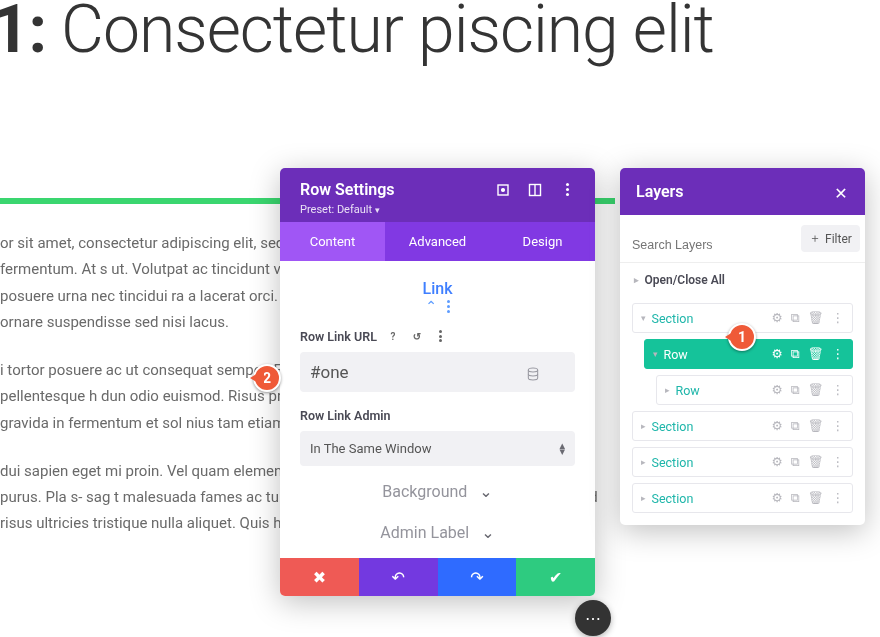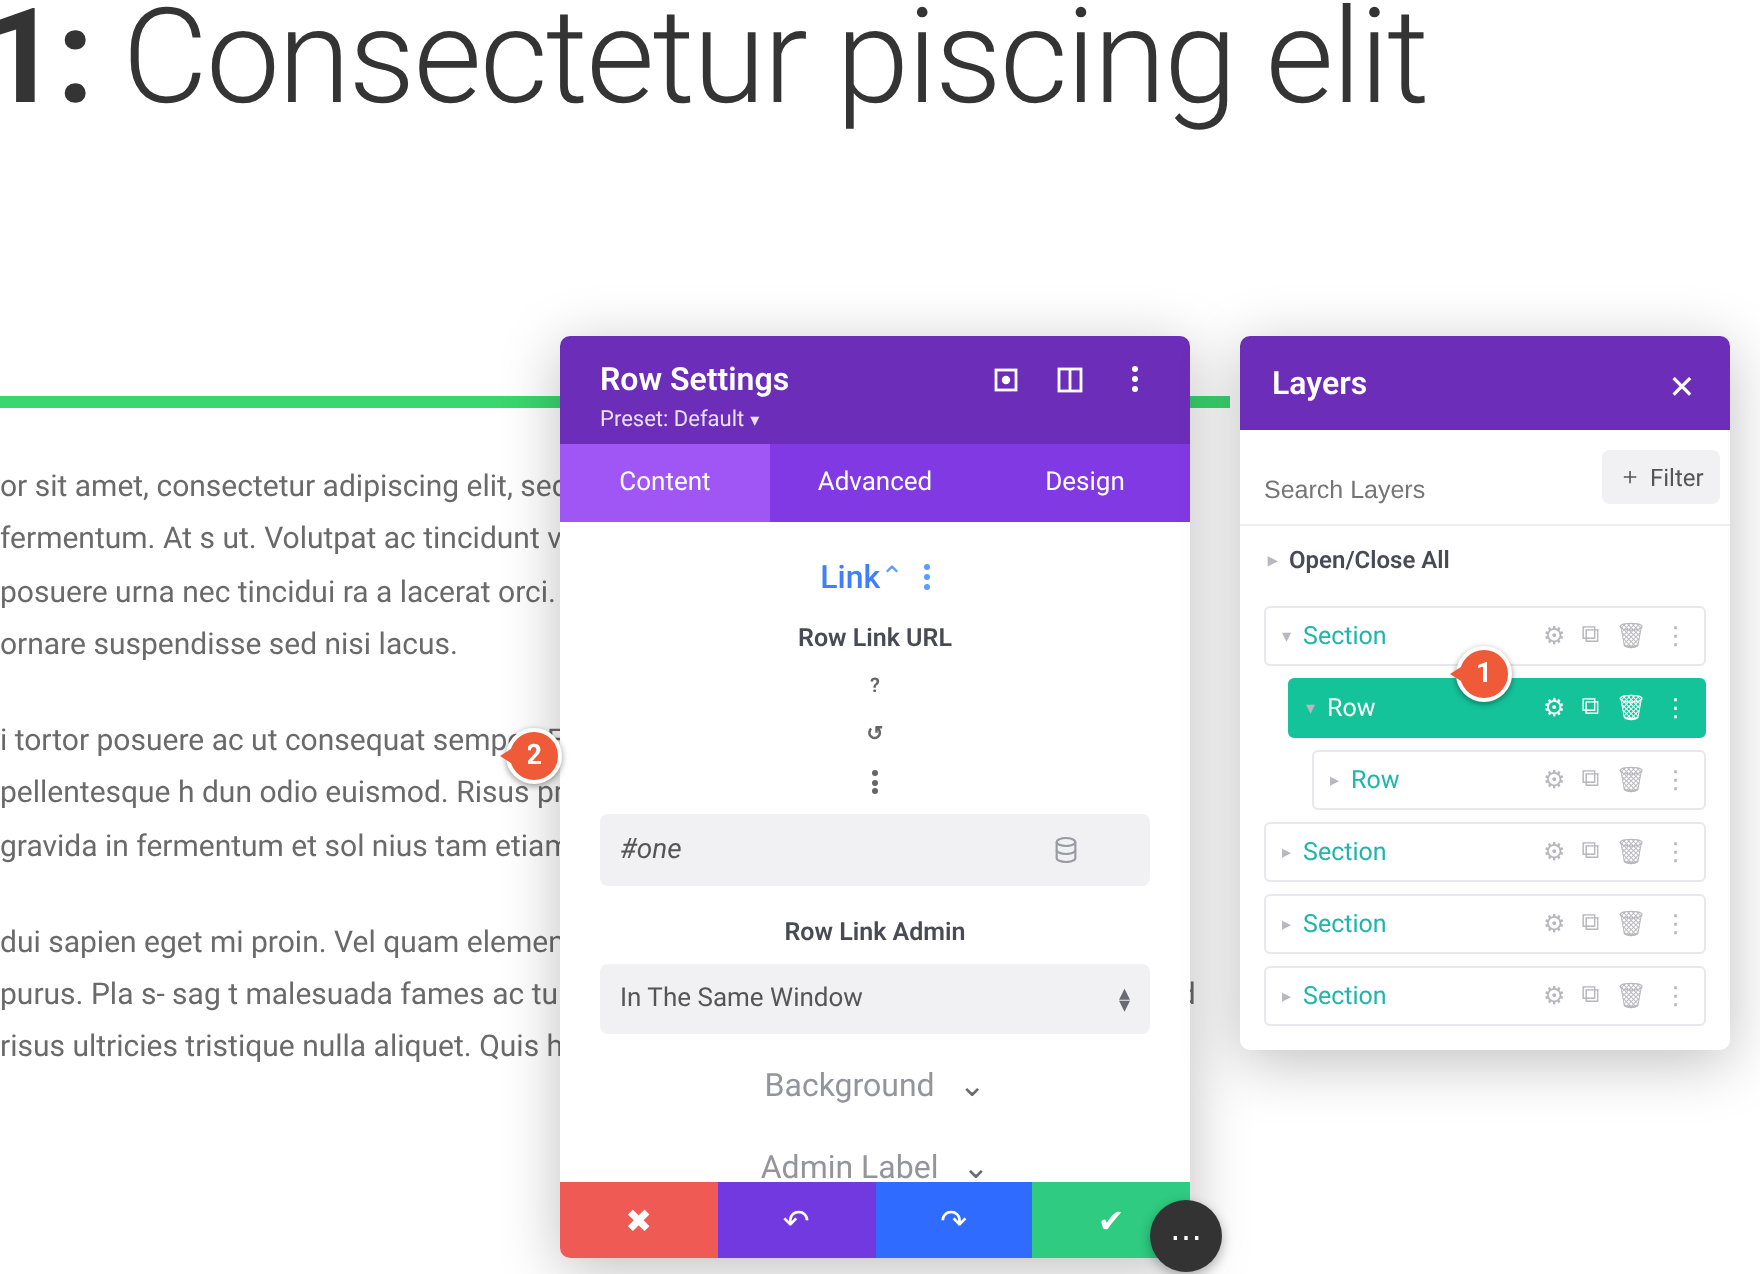--- a/index.html
+++ b/index.html
@@ -18,28 +18,28 @@
   .panel-title { font-size: 16px; font-weight: 600; }
   .panel-hdr-icons { display: flex; gap: 16px; align-items: center; }
   .ico { width: 16px; height: 16px; display: inline-flex; align-items: center; justify-content: center; color: #fff; cursor: pointer; }
   .preset { font-size: 11px; opacity: .85; margin-top: 4px; }
   .preset:after { content: "▾"; font-size: 9px; margin-left: 3px; }
   .tabs { display: flex; background: #8139e3; }
   .tab { flex: 1; text-align: center; color: #fff; font-size: 13px; padding: 12px 0; cursor: pointer; }
   .tab.active { background: #a056f5; }
 
   .panel-body { padding: 18px 20px 10px; max-height: 330px; overflow: auto; position: relative; }
-  .section-head { display: flex; align-items: center; justify-content: center; color: #3f7fff; font-size: 16px; font-weight: 500; margin-bottom: 14px; }
+  .section-head { display: flex; align-items: center; justify-content: flex-start; color: #3f7fff; font-size: 16px; font-weight: 500; margin-bottom: 14px; flex-direction: column; }
   .section-head .right { display: flex; gap: 10px; align-items: center; color: #5d9cff; }
   .chev { color: #5d9cff; font-size: 14px; }
   .dots { color: #5d9cff; display:inline-flex; flex-direction:column; gap:2px;}
   .dots span{width:3px;height:3px;background:#5d9cff;border-radius:50%;display:block;}
-  .field-label { font-size: 12.5px; font-weight: 600; color: #4a4a55; display: flex; align-items: center; gap: 8px; margin-bottom: 8px; flex-direction: column; }
+  .field-label { font-size: 12.5px; font-weight: 600; color: #4a4a55; display: flex; align-items: center; gap: 8px; margin-bottom: 8px; }
   .field-label .mini { width: 16px; height: 16px; border-radius: 3px; display: inline-flex; align-items:center; justify-content:center; font-size: 10px; color:#666; }
-  .input { width: 100%; background: #f1f1f4; border: none; border-radius: 4px; padding: 10px 34px 10px 10px; font-size: 14px; color: #555; position: relative; display:flex; align-items:flex-end; justify-content:space-between;font-style:italic;}
+  .input { width: 100%; background: #f1f1f4; border: none; border-radius: 4px; padding: 10px 34px 10px 10px; font-size: 17px; color: #555; position: relative; display:flex; align-items:flex-end; justify-content:space-between;}
   .input .dyn { color:#a0a0a6; font-size:14px; }
   .sel { width: 100%; background: #f1f1f4; border: none; border-radius: 4px; padding: 10px 10px; font-size: 13px; color: #555; margin-top: 8px; display:flex; justify-content:space-between; align-items:center;}
   .section-collapse { display:flex; justify-content:center; align-items:center; color:#94949c; font-size:16px; padding:16px 0 6px; border-top:0;gap:12px; }
 
   .panel-foot { display:flex; height:38px; }
   .pf { flex:1; display:flex; align-items:center; justify-content:center; color:#fff; cursor:pointer; }
   .pf.red { background:#ef5a55; }
   .pf.purple { background:#7339e0; }
   .pf.blue { background:#2f6bff; }
   .pf.green { background:#2ecb80; }

